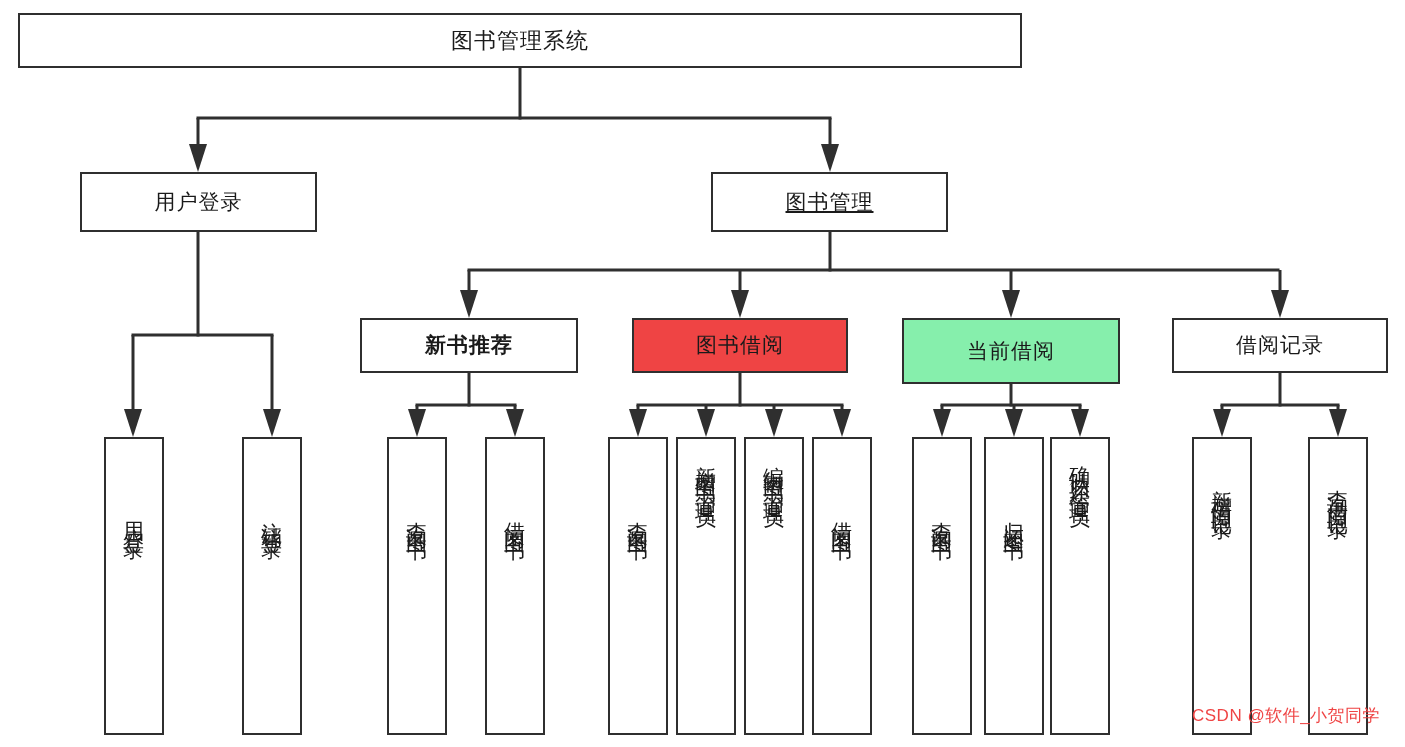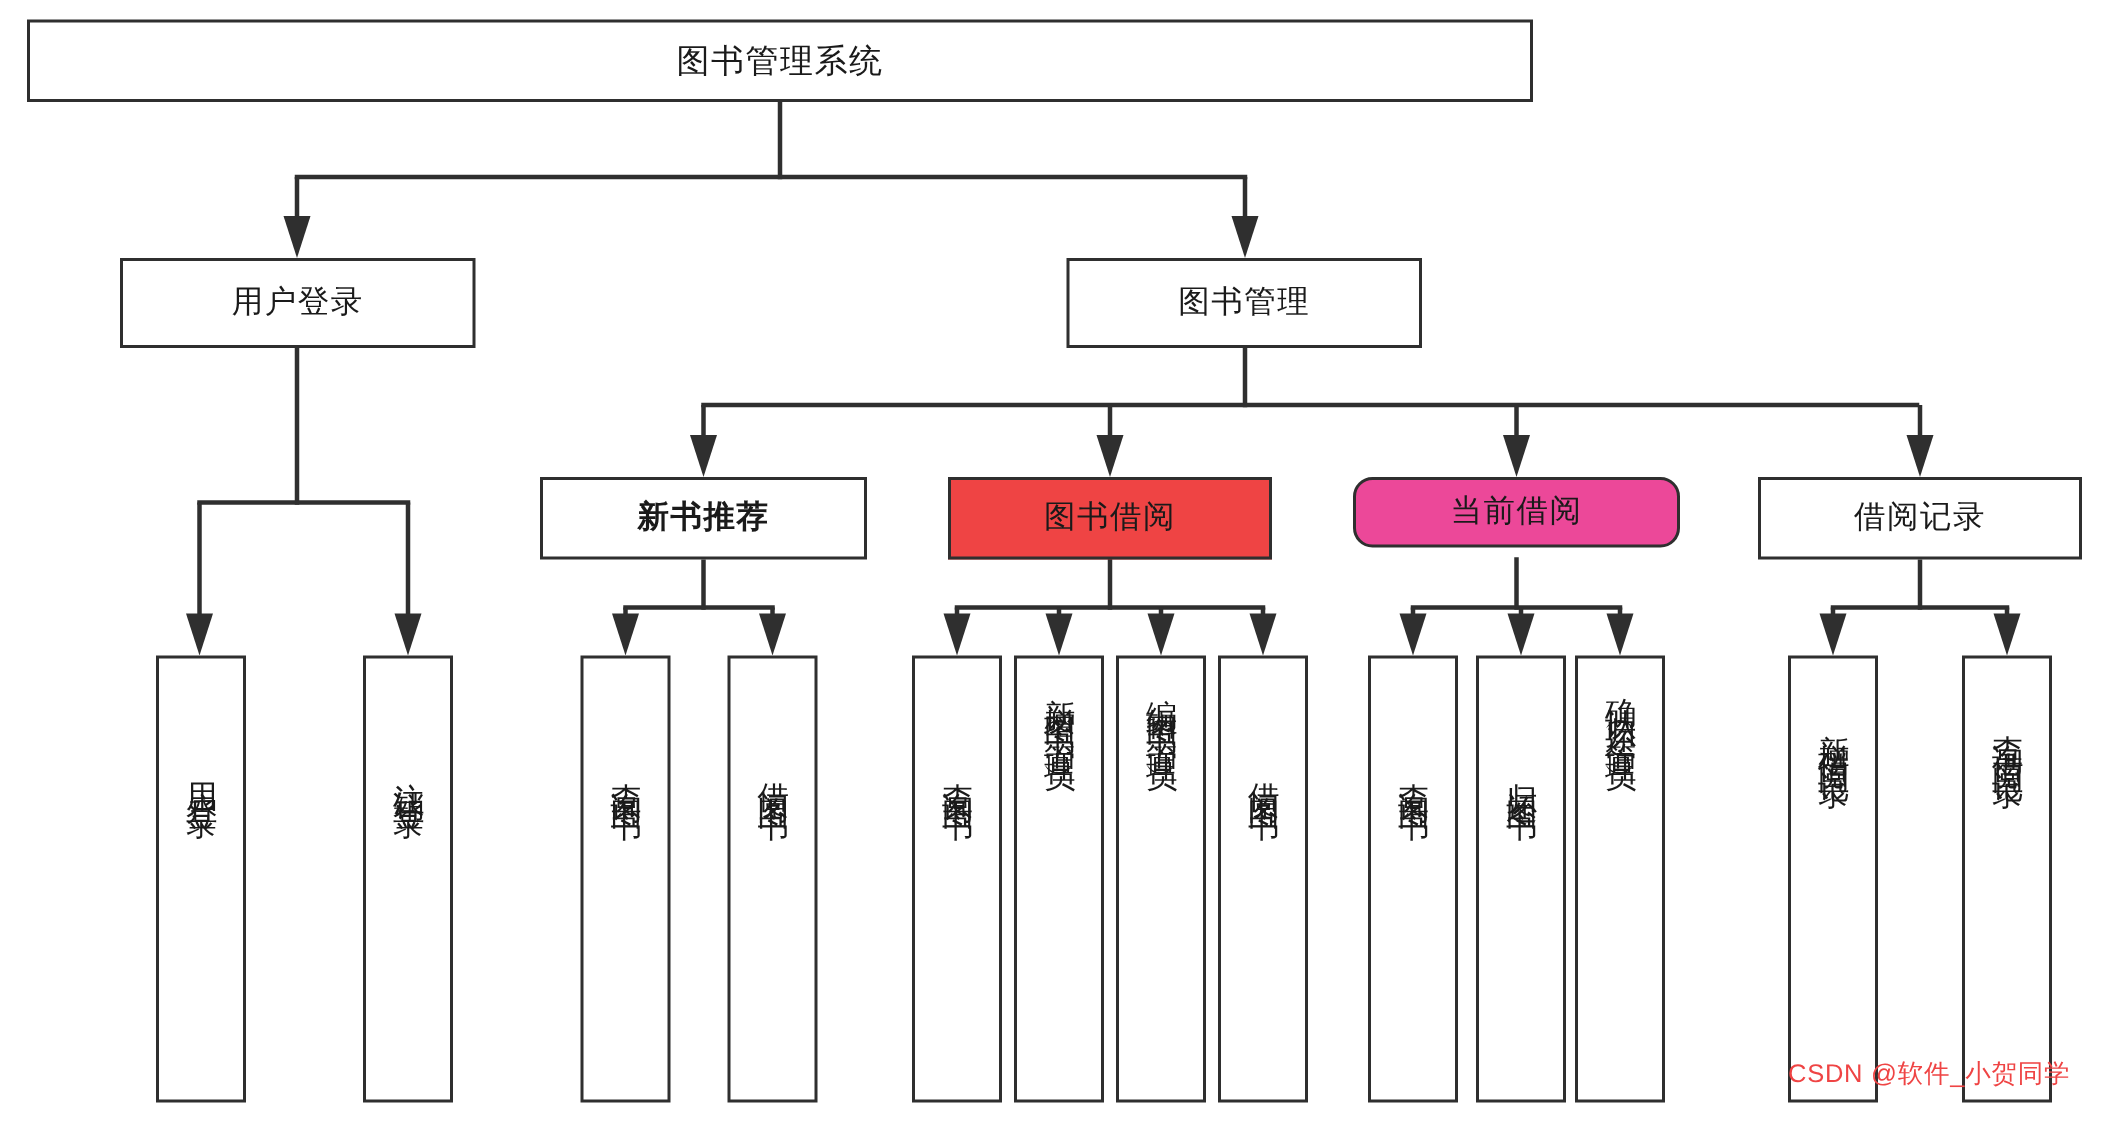--- a/index.html
+++ b/index.html
@@ -166,30 +166,30 @@
       </g>
     </svg>
 
   <div id="nodes-layer">
       <div class="node root horiz" style="left: 18px; top: 13px; width: 1004px; height: 55px; border-color: rgb(47, 47, 47); background: rgb(255, 255, 255);">
         <span class="lbl">图书管理系统</span>
       </div>
       <div class="node level2 horiz" style="left: 80px; top: 172px; width: 237px; height: 60px; border-color: rgb(47, 47, 47); background: rgb(255, 255, 255);">
         <span class="lbl">用户登录</span>
       </div>
-      <div class="node level2 horiz" style="left: 711px; top: 172px; width: 237px; height: 60px; border-color: rgb(47, 47, 47); background: rgb(255, 255, 255);">
+      <div class="node level2 horiz" style="left: 711px; top: 172px; width: 237px; height: 60px; border-color: rgb(47, 47, 47); background: rgb(255, 255, 255); text-decoration: underline;">
         <span class="lbl">图书管理</span>
       </div>
       <div class="node level3 horiz" style="left: 360px; top: 318px; width: 218px; height: 55px; border-color: rgb(47, 47, 47); background: rgb(255, 255, 255); font-weight: bold;">
         <span class="lbl">新书推荐</span>
       </div>
       <div class="node level3 horiz" style="left: 632px; top: 318px; width: 216px; height: 55px; border-color: rgb(47, 47, 47); background: #ef4444;">
         <span class="lbl">图书借阅</span>
       </div>
-      <div class="node level3 horiz" style="left: 902px; top: 318px; width: 218px; height: 47px; border-color: rgb(47, 47, 47); background: #ec4899; border-radius: 13px;">
+      <div class="node level3 horiz" style="left: 902px; top: 318px; width: 218px; height: 66px; border-color: rgb(47, 47, 47); background: #86efac;">
         <span class="lbl">当前借阅</span>
       </div>
       <div class="node level3 horiz" style="left: 1172px; top: 318px; width: 216px; height: 55px; border-color: rgb(47, 47, 47); background: rgb(255, 255, 255);">
         <span class="lbl">借阅记录</span>
       </div>
       <div class="node level4 vert" style="left: 104px; top: 437px; width: 60px; height: 298px; border-color: rgb(47, 47, 47); background: rgb(255, 255, 255); padding-top: 66px;">
         <span class="lbl">用户登录</span>
       </div>
       <div class="node level4 vert" style="left: 242px; top: 437px; width: 60px; height: 298px; border-color: rgb(47, 47, 47); background: rgb(255, 255, 255); padding-top: 66px;">
         <span class="lbl">注销登录</span>

